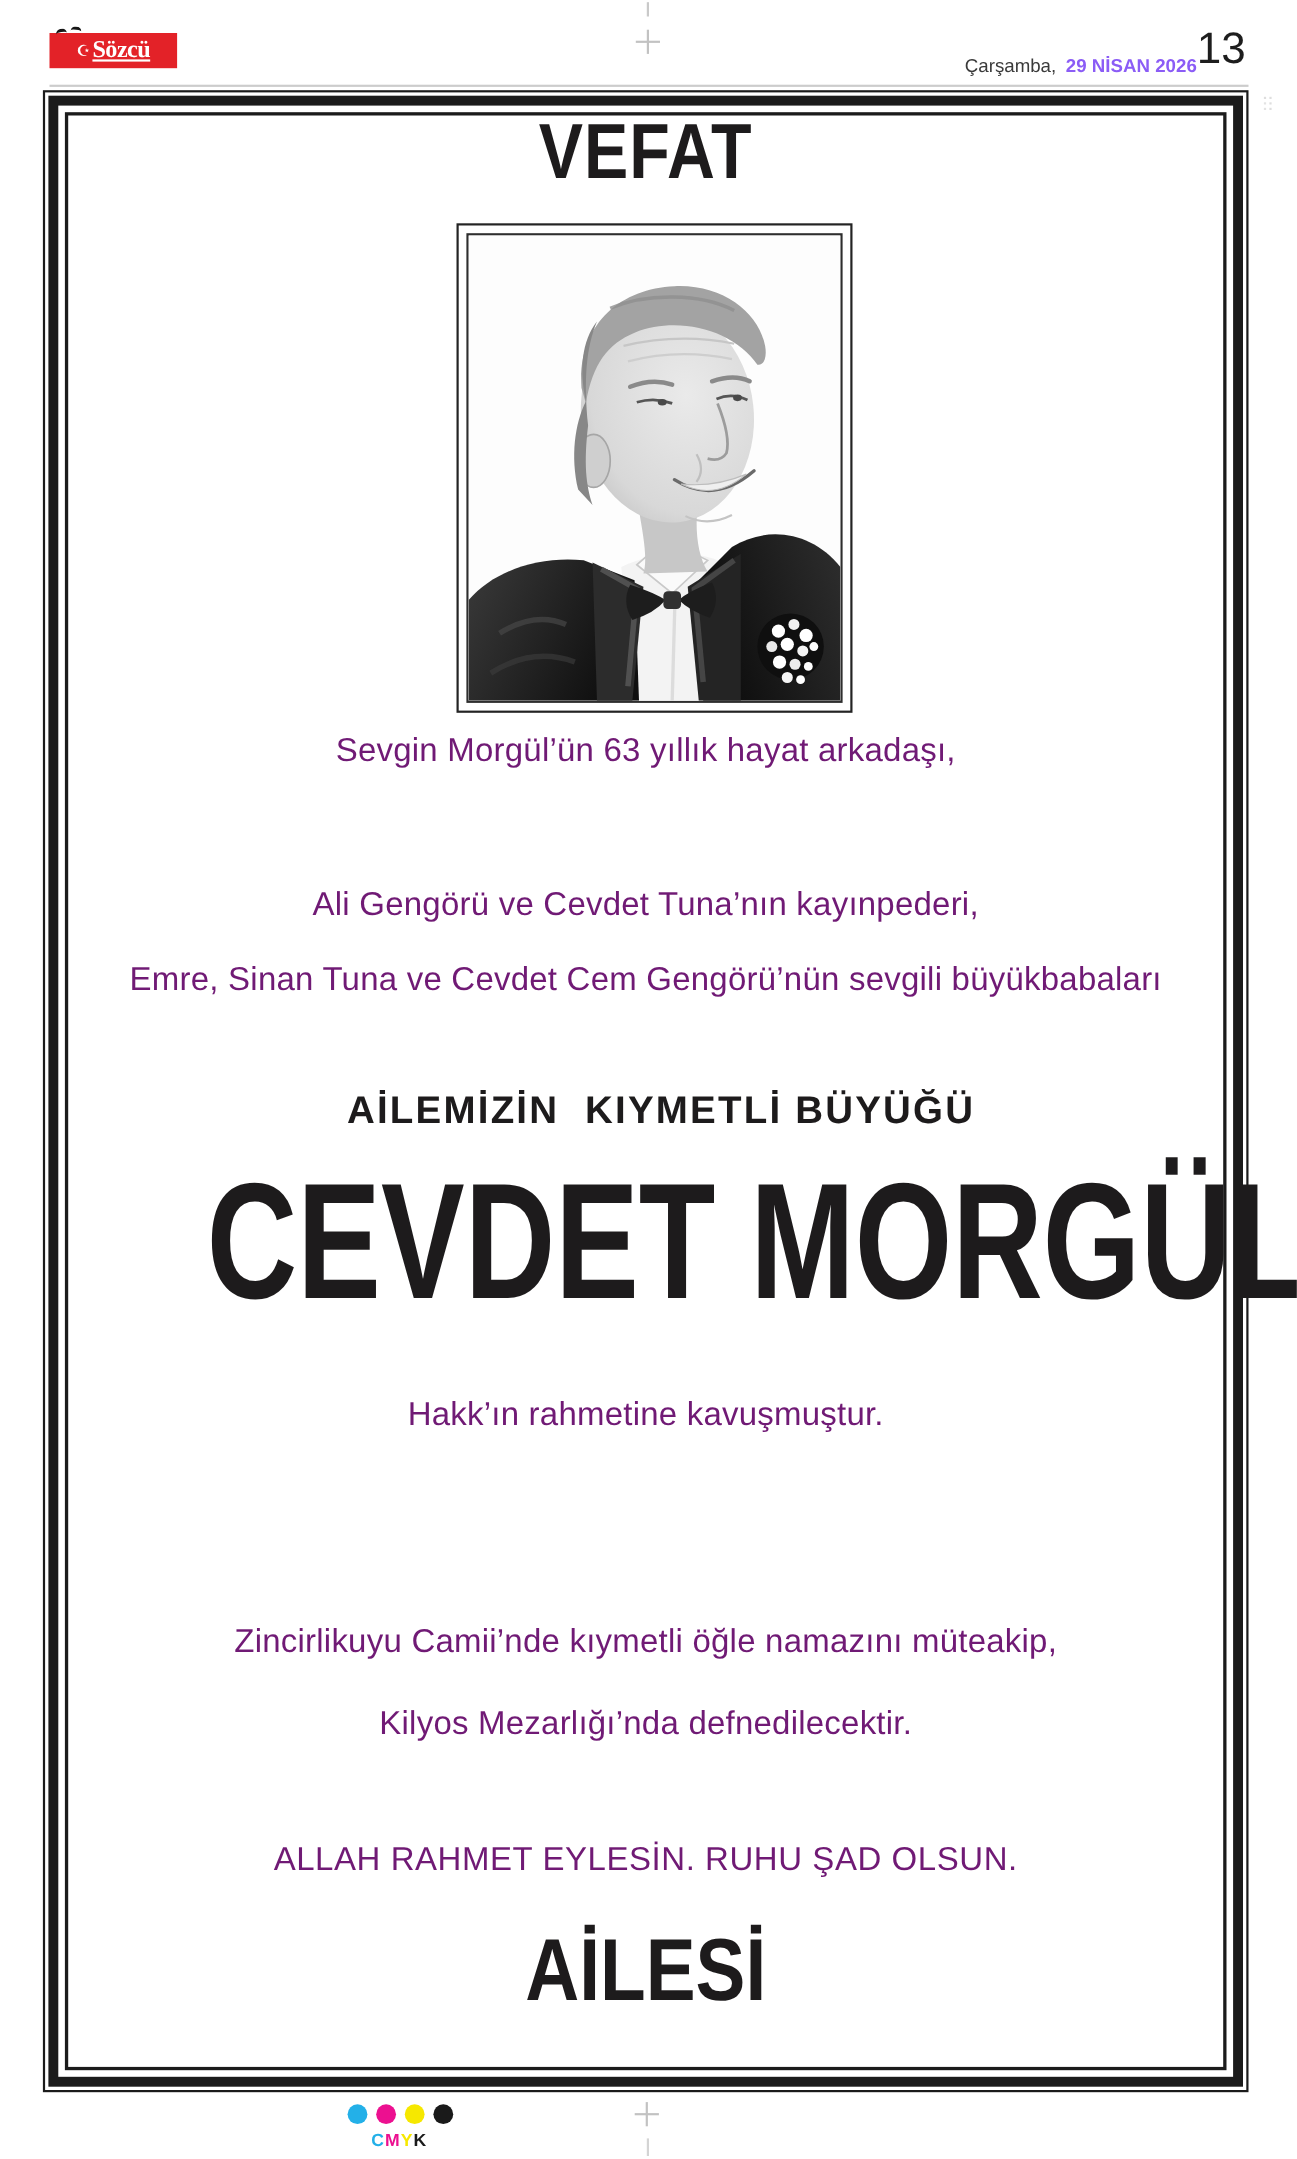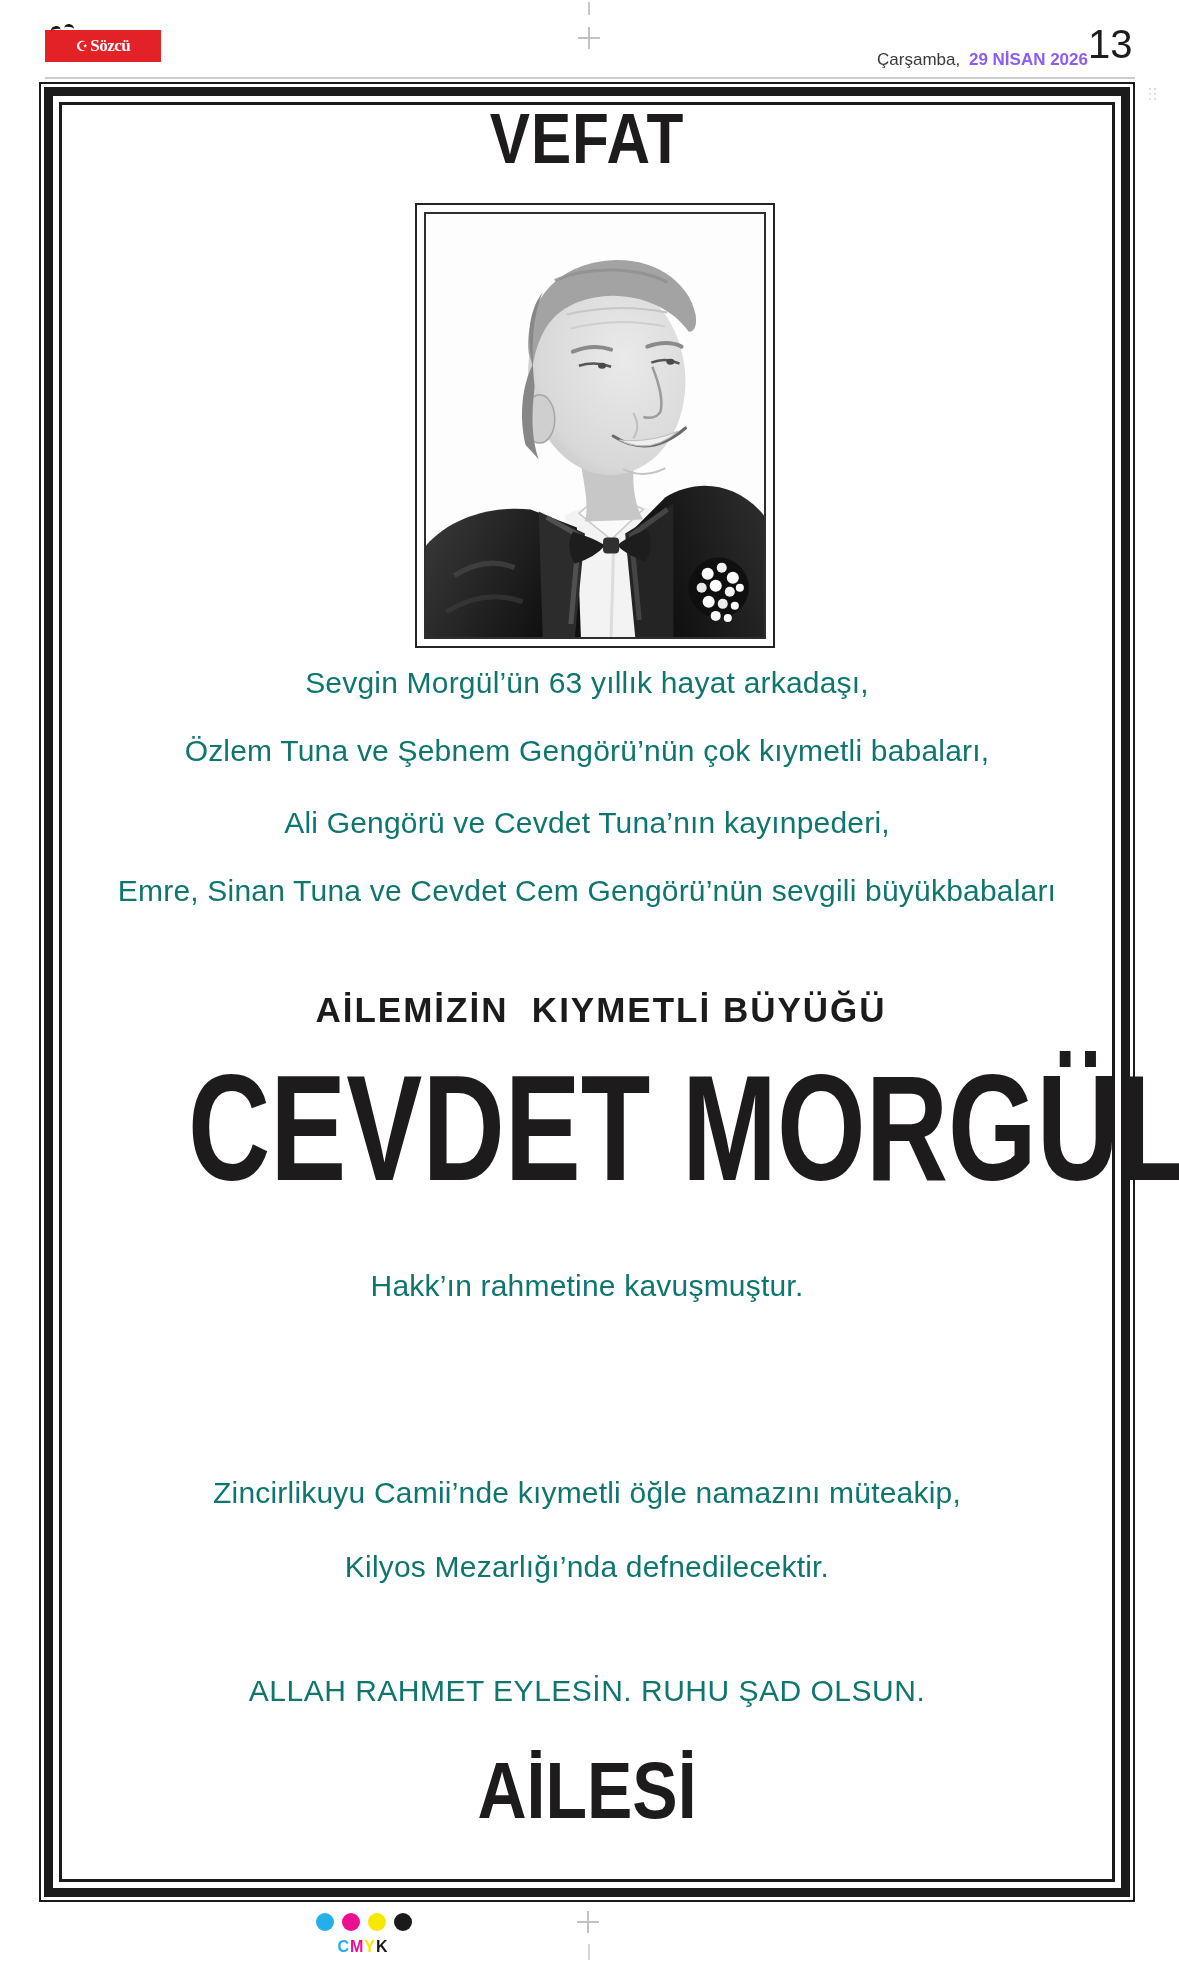--- a/index.html
+++ b/index.html
@@ -9,21 +9,21 @@
   }
 
   
   .logo {
     position:absolute; left:45px; top:30px; width:116px; height:32px;
     background:#e32228; display:flex; align-items:center; justify-content:center;
   }
   .logo .crescent { color:#fff; font-size:14px; line-height:1; margin-right:2px; }
   .logo .logo-text {
     color:#fff; font-family:"Liberation Serif", serif; font-weight:700;
-    font-size:17px; line-height:1; letter-spacing:-0.5px; padding-bottom:2px;
+    font-size:22px; line-height:1; letter-spacing:-0.5px; padding-bottom:2px;text-decoration:underline;
   }
   .bird { position:absolute; width:10px; height:6px; border-top:3px solid #161616; border-radius:50%; }
   .b1 { left:6px; top:-4px; transform:rotate(-8deg); }
   .b2 { left:19px; top:-6px; transform:rotate(6deg); }
 
   .dateline { position:absolute; top:50px; right:91px; font-size:17px; color:#3a3a3a; white-space:nowrap; }
   .dateline .date { font-weight:700; color:#8b5cf6; margin-left:4px; }
   .pagenum { position:absolute; left:1088px; top:24px; font-size:40px; line-height:1; color:#1d1d1d; font-weight:400; }
   .header-rule { position:absolute; left:45px; top:77px; width:1090px; height:2px; background:#cccccc; }
 
@@ -55,21 +55,21 @@
   }
 
   
   .photo-outer {
     position:absolute; left:353px; top:98px; width:360px; height:445px;
     border:2px solid #242424; padding:7px; box-sizing:border-box; background:#fff;
   }
   .photo-inner { width:100%; height:100%; border:2px solid #2e2e2e; box-sizing:border-box; background:#fff; }
   .photo-inner svg { display:block; width:100%; height:100%; }
 
-  .gline { font-size:30px; line-height:36px; color:#0f766e; white-space:nowrap; letter-spacing:0.2px; }
+  .gline { font-size:30px; line-height:36px; color:#701a75; white-space:nowrap; letter-spacing:0.2px; }
   .l1 { top:560px; } .l2 { top:628px; } .l3 { top:700px; } .l4 { top:768px; }
 
   .kicker {
     top:885px; font-size:35px; font-weight:700; color:#1d1b1c;
     letter-spacing:2px; white-space:pre;padding-left:28px;
   }
 
   .name {
     top:948px; font-size:150px; line-height:150px; font-weight:700; color:#1d1b1c;
     transform:scaleX(0.76); transform-origin:center; white-space:nowrap; letter-spacing:0px;
@@ -205,21 +205,20 @@
                 <circle cx="295" cy="388" r="5" fill="#ededed"></circle>
                 <circle cx="307" cy="390" r="4" fill="#ffffff"></circle>
                 <circle cx="288" cy="400" r="5" fill="#f5f5f5"></circle>
                 <circle cx="300" cy="402" r="4" fill="#ffffff"></circle>
               </g>
             </svg>
           </div>
         </div>
 
         <p class="gline l1">Sevgin Morgül’ün 63 yıllık hayat arkadaşı,</p>
-        <p class="gline l2">Özlem Tuna ve Şebnem Gengörü’nün çok kıymetli babaları,</p>
         <p class="gline l3">Ali Gengörü ve Cevdet Tuna’nın kayınpederi,</p>
         <p class="gline l4">Emre, Sinan Tuna ve Cevdet Cem Gengörü’nün sevgili büyükbabaları</p>
 
         <p class="kicker">AİLEMİZİN  KIYMETLİ BÜYÜĞÜ</p>
         <h2 class="name">CEVDET MORGÜL</h2>
         <p class="gline death">Hakk’ın rahmetine kavuşmuştur.</p>
 
         <p class="gline f2">Zincirlikuyu Camii’nde kıymetli öğle namazını müteakip,</p>
         <p class="gline f3">Kilyos Mezarlığı’nda defnedilecektir.</p>
 

